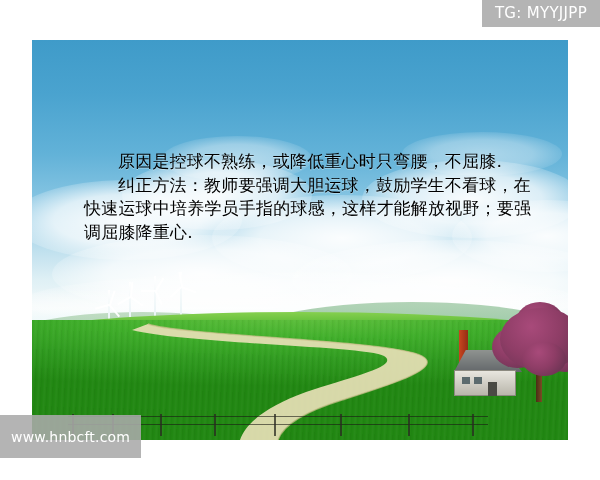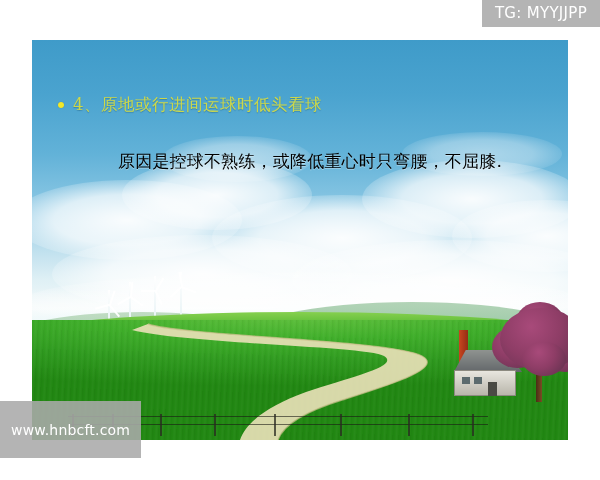--- a/index.html
+++ b/index.html
@@ -278,21 +278,21 @@
     top: 0;
     height: 27px;
     padding: 0 13px;
     font-size: 15px;
     letter-spacing: .3px;
   }
   #wm-bottom {
     left: 0;
     bottom: 22px;
     height: 25px;
-    padding: 16px 11px;
+    padding: 9px 11px;
     font-size: 14px;
     letter-spacing: .2px;
   }
 </style>
 </head>
 <body>
 
 <div id="slide">
 
   <div class="sky"></div>
@@ -373,27 +373,24 @@
     <div class="post" style="left:92px;"></div>
     <div class="post" style="left:146px;"></div>
     <div class="post" style="left:206px;"></div>
     <div class="post" style="left:272px;"></div>
     <div class="post" style="left:340px;"></div>
     <div class="post" style="left:404px;"></div>
   </div>
 
   <div class="text-layer">
 
-    <div class="bullet-line">
-      <span class="bullet-dot"></span>
-      <span class="bullet-text">4、原地或行进间运球时低头看球</span>
-    </div>
 
     <div class="body-block">
       <p>原因是控球不熟练，或降低重心时只弯腰，不屈膝.</p>
+      <p>纠正方法：教师要强调大胆运球，鼓励学生不看球，在快速运球中培养学员手指的球感，这样才能解放视野；要强调屈膝降重心.</p>
     </div>
 
   </div>
 </div>
 
 <div class="wm" id="wm-top">TG: MYYJJPP</div>
 
 <div class="wm" id="wm-bottom">www.hnbcft.com</div>
 
 </body></html>

